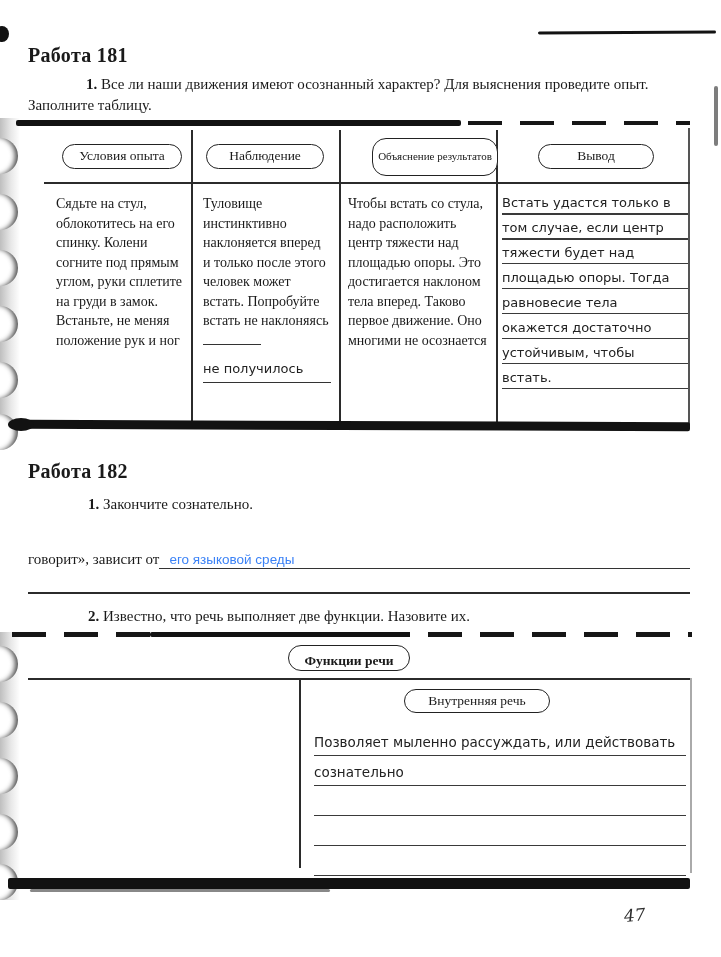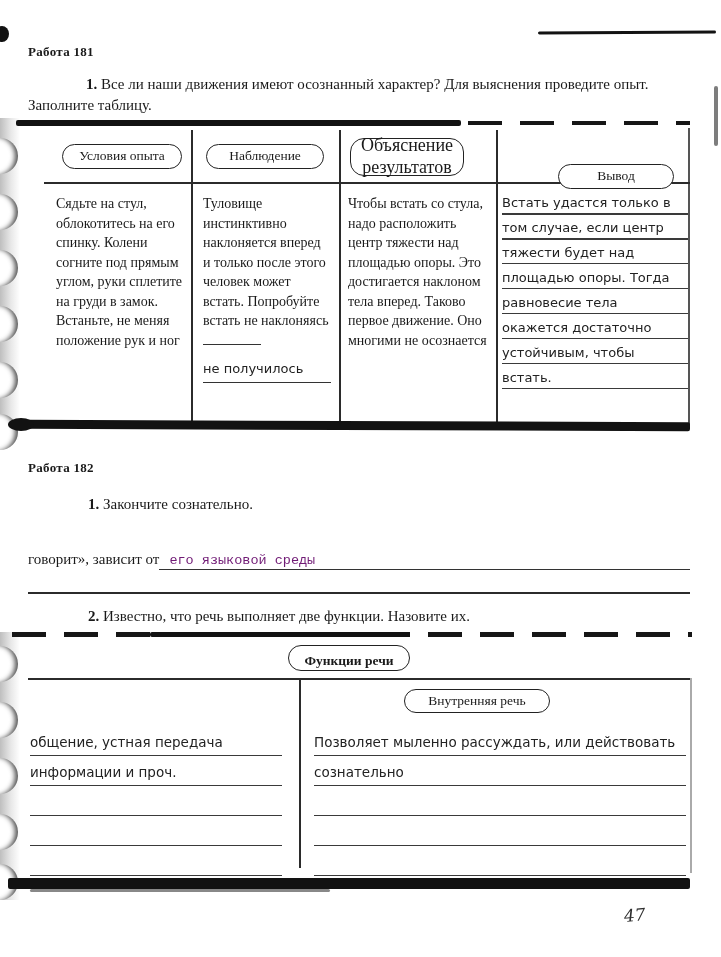--- a/index.html
+++ b/index.html
@@ -1,20 +1,20 @@
 <!DOCTYPE html>
 <html lang="ru"><head>
 <meta charset="utf-8">
 <style>
   html,body { margin:0; padding:0; background:#fff; }
   .page {
     position:relative; width:721px; height:957px; background:#ffffff;
     font-family:"Liberation Serif", serif; color:#1a1a1a; overflow:hidden;
   }
-  .work-title { position:absolute; font-weight:bold; font-size:13px; letter-spacing:.3px; }
+  .work-title { position:absolute; font-weight:bold; font-size:20px; letter-spacing:.3px; }
   .task-line { position:absolute; font-size:15px; line-height:21px; }
   .num { font-weight:bold; }
 
   
   .scan-block { position:absolute; left:0; width:705px;padding-left:41px; }
   .torn-strip { position:absolute; left:0; top:0; bottom:0; width:20px;
     background:linear-gradient(90deg,#b3b3b3,#e4e4e4 55%,#ffffff); opacity:.85; }
   .notch { position:absolute; left:-18px; width:36px; height:36px; border-radius:50%;
     background:#fff; box-shadow: inset -5px 0 5px -2px rgba(25,25,25,.75); }
   .band { position:absolute; background:#121212; border-radius:2px; }
@@ -28,22 +28,22 @@
     font-size:13.5px; line-height:1.2; z-index:2; padding:1px 4px; box-sizing:border-box; }
 
   .cell-text { position:absolute; font-size:14px; line-height:19.5px; }
   .answer { font-family:"DejaVu Sans", sans-serif; color:#222; }
   .ruled-25 { line-height:25px;
     background-image:repeating-linear-gradient(to bottom,transparent 0 23px,#3a3a3a 23px,#3a3a3a 24.5px,transparent 24.5px 25px); }
   .ruled-30 { line-height:30px;
     background-image:repeating-linear-gradient(to bottom,transparent 0 28px,#3a3a3a 28px,#3a3a3a 29.5px,transparent 29.5px 30px); }
   .blank-inline { display:inline-block; width:58px; height:13px; border-bottom:1.6px solid #333; }
   .obs-answer { margin-top:9px; font-size:13px; border-bottom:1.6px solid #333; padding-bottom:3px; }
-  .inline-answer { flex:1; border-bottom:1.6px solid #333; font-family:Liberation Mono, monospace;
-    font-size:13.5px; padding:0 0 1px 10px; color:#701a75; }
+  .inline-answer { flex:1; border-bottom:1.6px solid #333; font-family:Liberation Sans, sans-serif;
+    font-size:13.5px; padding:0 0 1px 10px; color:#3b82f6; }
   .sentence-row { position:absolute; display:flex; align-items:baseline; font-size:15px; }
   .page-number { position:absolute; font-family:"DejaVu Serif", serif; font-style:italic;
     font-size:17px; color:#2e2e2e; transform:rotate(-5deg); }
 </style>
 </head>
 <body>
 
 <div class="page">
 
   <div class="band" style="left:538px; top:31px; width:178px; height:3px; transform:rotate(-0.4deg);"></div>
@@ -71,24 +71,24 @@
     <div class="band" style="left:16px; top:2px; width:445px; height:6px;"></div>
     <div class="dashes" style="left:468px; top:3px; width:222px; height:4px;"></div>
     <div class="vline" style="left:688px; top:10px; height:300px; background:#555;"></div>
 
     <div class="oval-label" style="left:62px; top:26px; width:120px; height:25px;">
       <span>Условия опыта</span>
     </div>
     <div class="oval-label" style="left:206px; top:26px; width:118px; height:25px;">
       <span>Наблюдение</span>
     </div>
-    <div class="oval-label" style="left:350px; top:20px; width:114px; height:38px; font-size:18px;">
+    <div class="oval-label" style="left:372px; top:20px; width:126px; height:38px; font-size:11px;">
       <span>Объяснение результатов</span>
     </div>
-    <div class="oval-label" style="left:558px; top:26px; width:116px; height:25px;margin-top:20px;">
+    <div class="oval-label" style="left:538px; top:26px; width:116px; height:25px;">
       <span>Вывод</span>
     </div>
 
     <div class="hline" style="left:44px; top:64px; width:646px;"></div>
     <div class="vline" style="left:191px; top:12px; height:292px;"></div>
     <div class="vline" style="left:339px; top:12px; height:292px;"></div>
     <div class="vline" style="left:496px; top:12px; height:292px;"></div>
 
     <div class="cell-text" style="left:56px; top:76px; width:128px;">
       <span>Сядьте на стул, облокотитесь на его спинку. Колени согните под прямым углом, руки сплетите на груди в замок. Встаньте, не меняя положение рук и ног</span>
@@ -148,23 +148,20 @@
       <span>Функции речи</span>
     </div>
 
     <div class="hline" style="left:28px; top:46px; width:662px;"></div>
     <div class="vline" style="left:299px; top:46px; height:190px;"></div>
 
     <div class="oval-label" style="left:404px; top:57px; width:146px; height:24px;">
       <span>Внутренняя речь</span>
     </div>
 
-    <div class="answer ruled-30" style="position:absolute; left:30px; top:95px; width:252px; height:150px; font-size:13.5px;">
-      <span style="display:block; width:215px;">общение, устная передача информации и проч.</span>
-    </div>
 
     <div class="answer ruled-30" style="position:absolute; left:314px; top:95px; width:372px; height:150px; font-size:13.5px;">
       <span style="display:block;">Позволяет мыленно рассуждать, или действовать сознательно</span>
     </div>
 
     <div class="band" style="left:8px; top:246px; width:682px; height:11px;"></div>
     <div class="band" style="left:30px; top:257px; width:300px; height:3px; opacity:.5;"></div>
   </div>
 
   <div class="page-number" style="left:624px; top:905px;">

